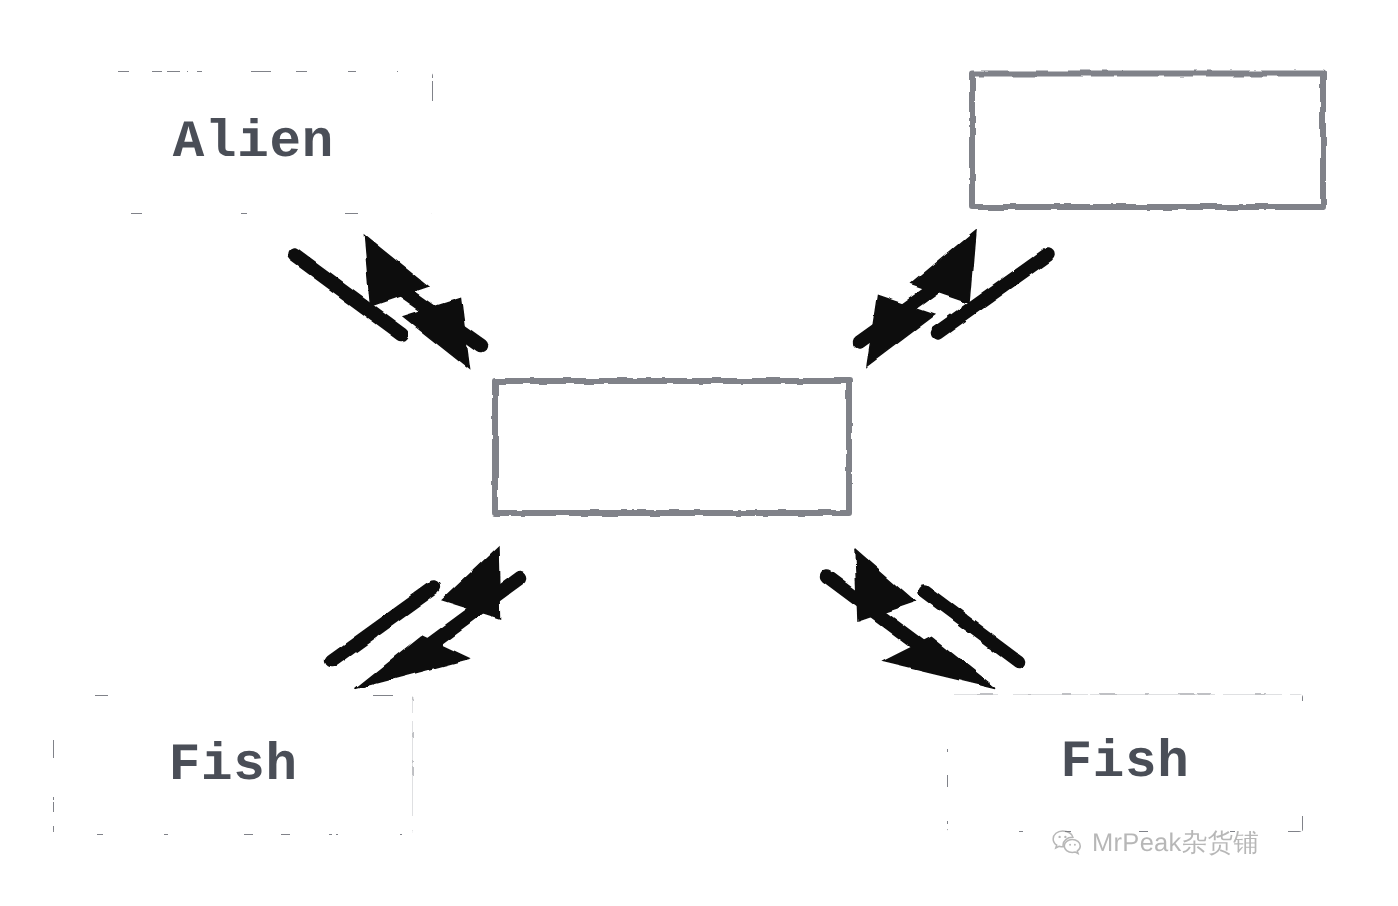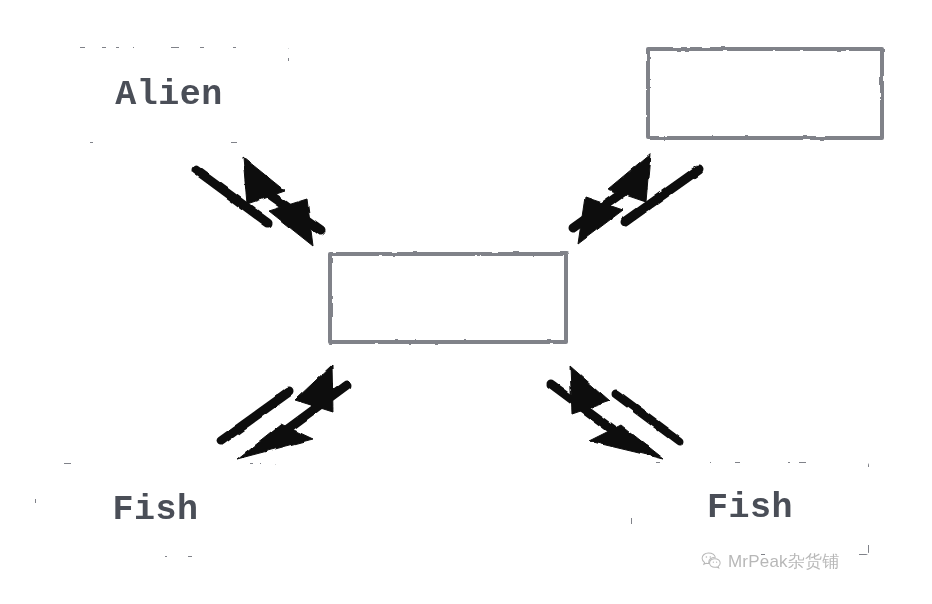--- a/index.html
+++ b/index.html
@@ -45,21 +45,21 @@
   #node-person { left: 646px; top: 47px;  width: 238px; height: 93px; }
   #node-cup    { left: 328px; top: 252px; width: 240px; height: 92px; }
   #node-fish   { left: 36px;  top: 464px; width: 239px; height: 92px; }
   #node-bear   { left: 632px; top: 463px; width: 236px; height: 91px; }
 
   #watermark {
     position: absolute;
     left: 700px;
     top: 550px;
     display: flex;
-    align-items: flex-start;
+    align-items: flex-end;
     gap: 6px;
     opacity: 0.55;
   }
   #watermark .wm-text {
     font-family: "Liberation Sans", sans-serif;
     font-size: 17px;
     color: #7d7d7d;
     white-space: nowrap;
     letter-spacing: 0.2px;
   }

